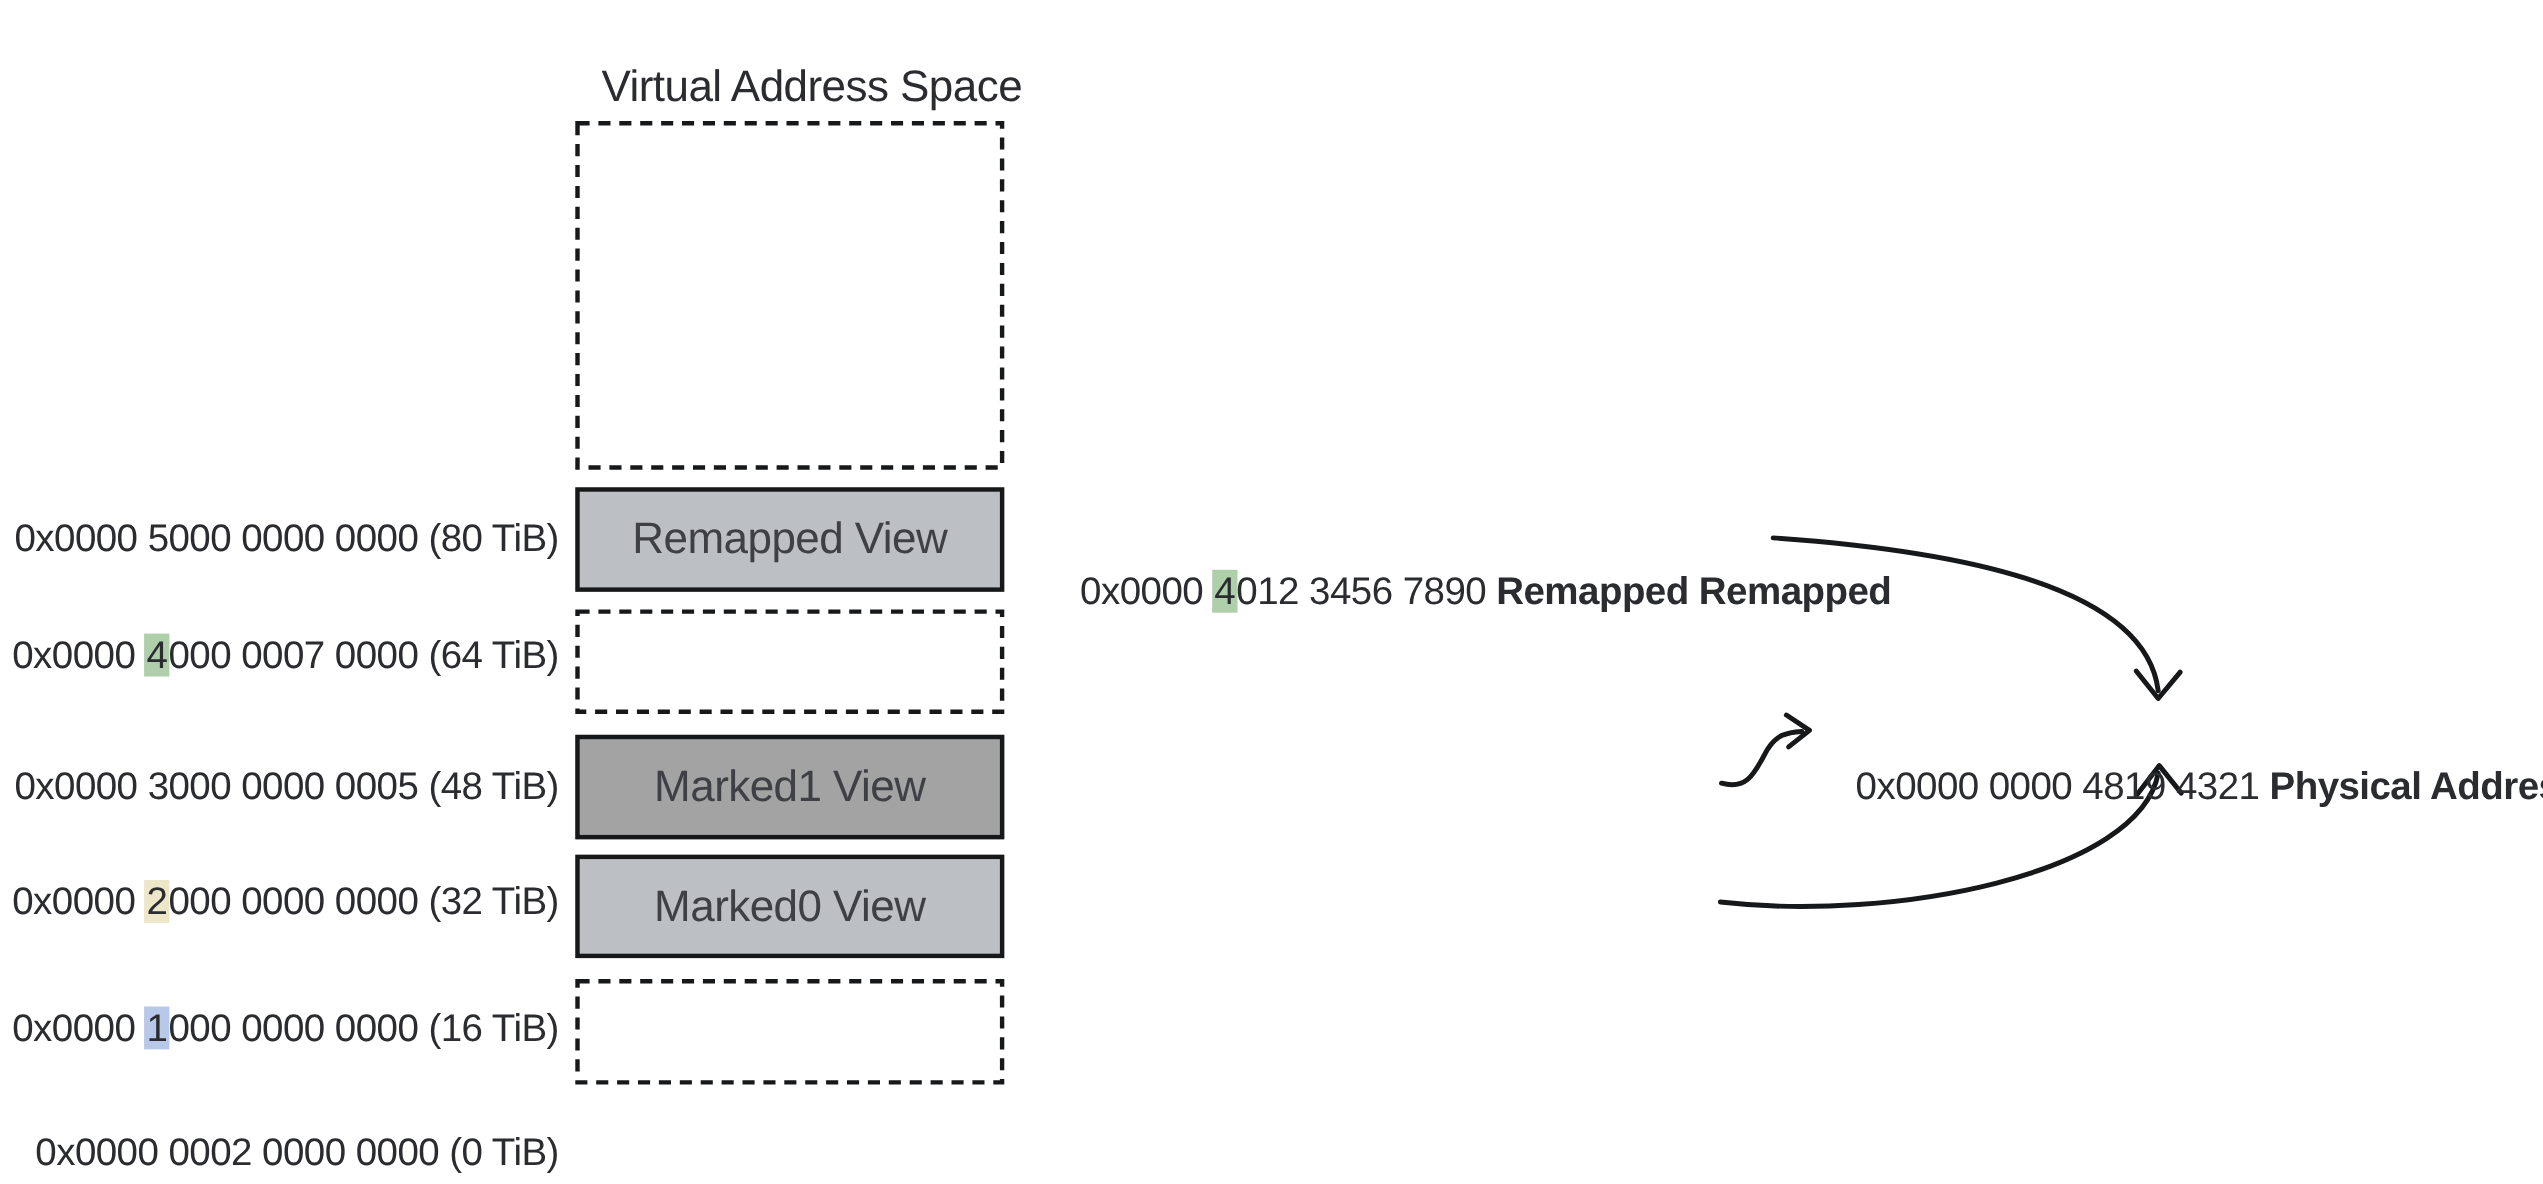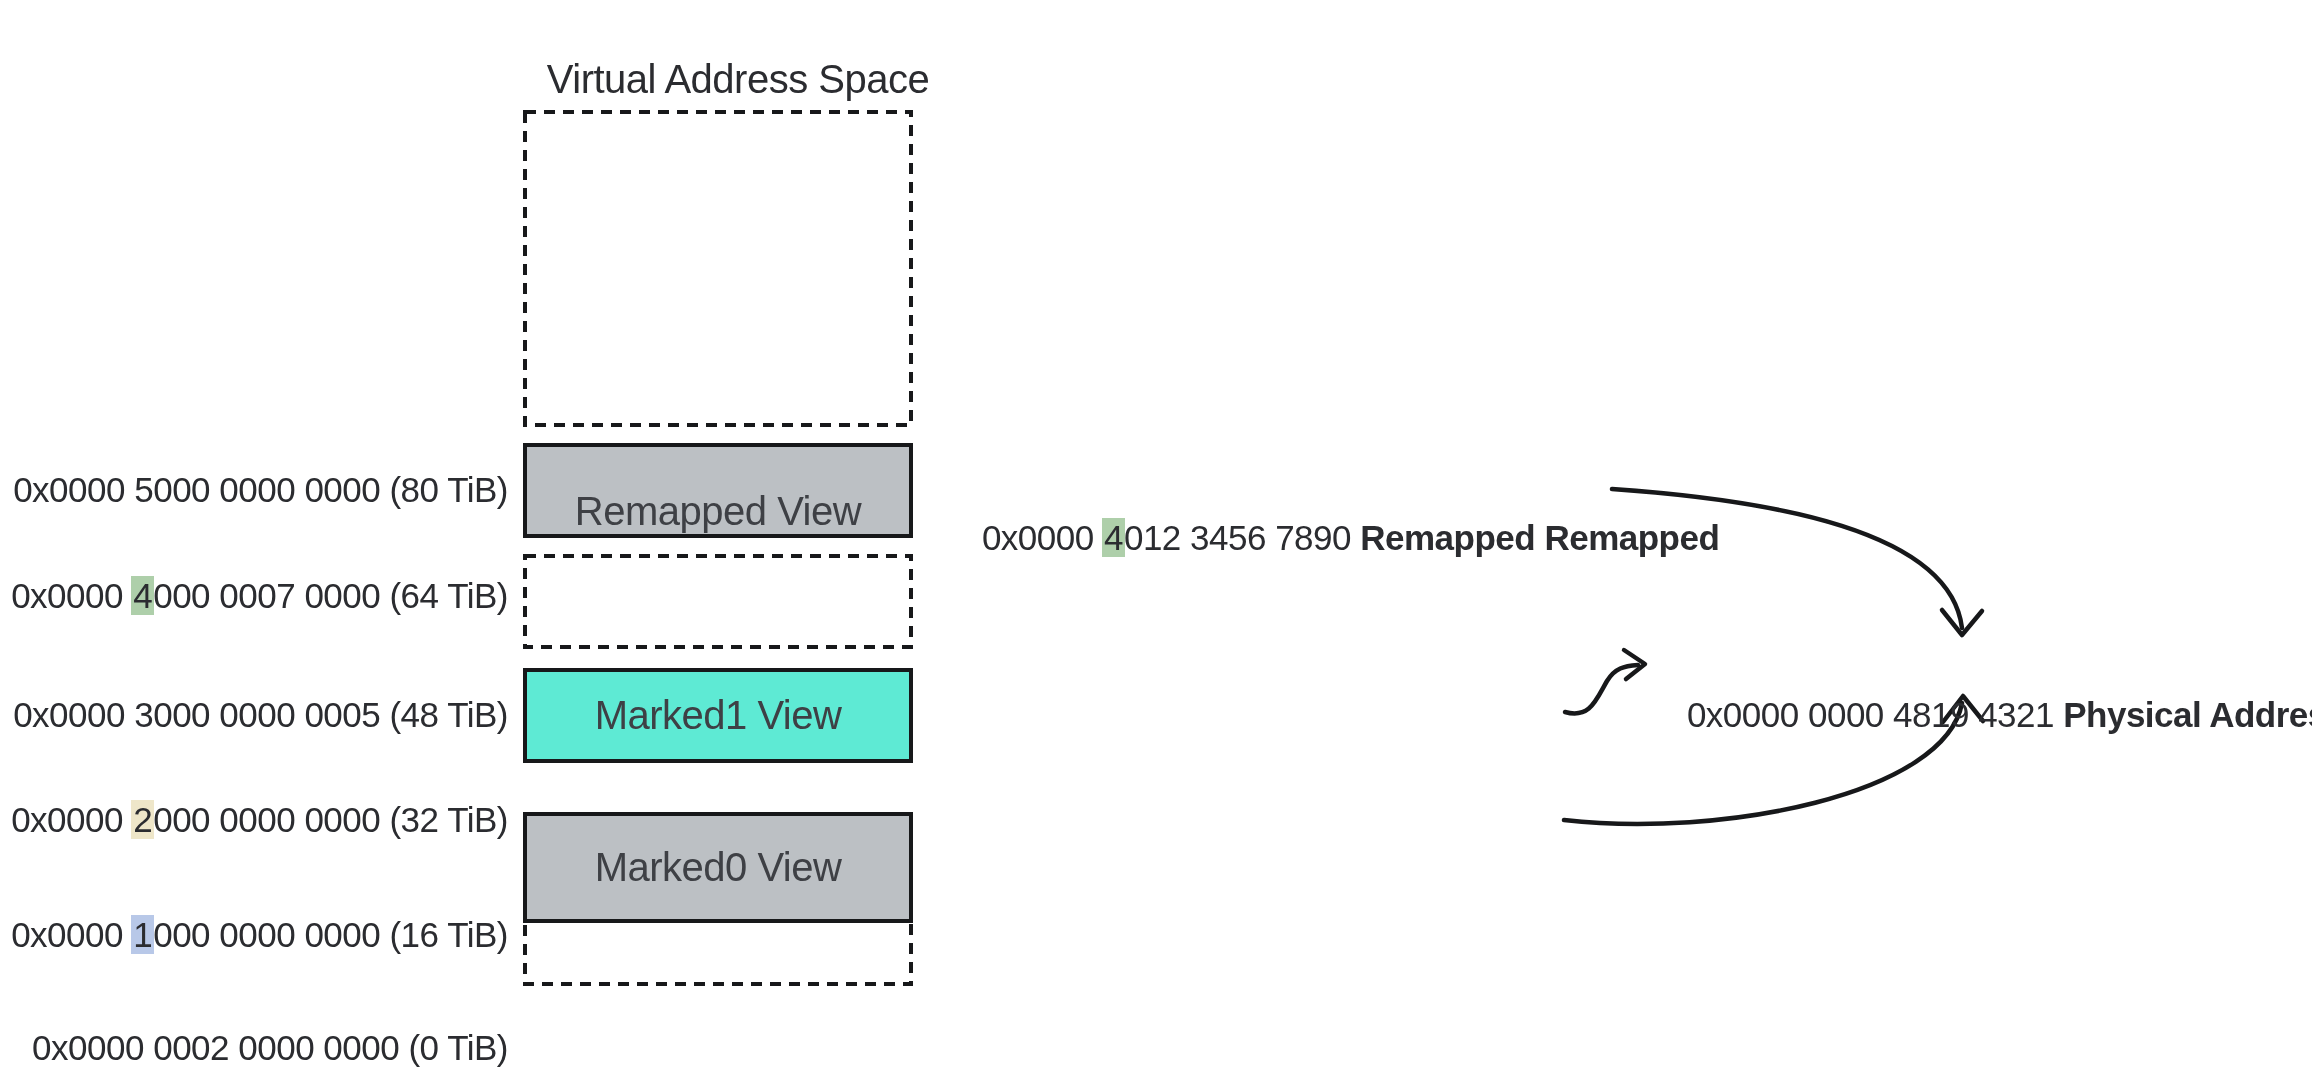--- a/index.html
+++ b/index.html
@@ -17,21 +17,21 @@
   .region{
     position:absolute;left:523px;width:390px;box-sizing:border-box;
     border:4px solid #17181a;background:#bcc0c4;
     display:flex;align-items:center;justify-content:center;
   }
   .region-label{
     font-size:40px;color:#3e4045;letter-spacing:-0.5px;
   }
   .region-remapped{top:443px;height:95px;}
   .region-marked1{top:668px;height:95px;}
-  .region-marked0{top:812px;height:111px;}
+  .region-marked0{top:777px;height:94px;}
   .addr{
     position:absolute;font-size:35px;line-height:50px;letter-spacing:-0.5px;
     white-space:pre;color:#2b2c30;
   }
   .left-label{right:1804px;text-align:right;}
   .ll-0{top:415px;} .ll-1{top:521px;} .ll-2{top:640px;}
   .ll-3{top:745px;} .ll-4{top:860px;} .ll-5{top:973px;}
   .right-label{left:945px;text-align:left;}
   .rl-0{top:463px;} .rl-1{top:687px;} .rl-2{top:797px;}
   .phys-label{left:1650px;top:640px;}
@@ -60,24 +60,24 @@
       <path d="M 1565 712 C 1590 719, 1596 700, 1607 681 C 1615 668, 1624 666, 1638 665"></path>
       <path d="M 1624 650 L 1645 664 L 1626 679"></path>
     </g>
 
     <g stroke="#17181a" stroke-width="4.5" fill="none" stroke-linecap="round" stroke-linejoin="round">
       <path d="M 1564 820 C 1720 838, 1945 795, 1962 703"></path>
       <path d="M 1943 722 L 1963 696 L 1983 721"></path>
     </g>
   </svg>
 
-  <div class="region region-remapped" style="background-color: rgb(188, 192, 196); align-items: flex-end;">
+  <div class="region region-remapped" style="background-color: rgb(188, 192, 196);">
     <span class="region-label">Remapped View</span>
   </div>
-  <div class="region region-marked1" style="background-color: #5eead4;">
+  <div class="region region-marked1" style="background-color: #a3a3a3;">
     <span class="region-label">Marked1 View</span>
   </div>
   <div class="region region-marked0" style="background-color: rgb(188, 192, 196);">
     <span class="region-label">Marked0 View</span>
   </div>
 
   <div class="addr left-label ll-0">
     <span>0x0000 5000 0000 0000 (80 TiB)</span>
   </div>
   <div class="addr left-label ll-1">

